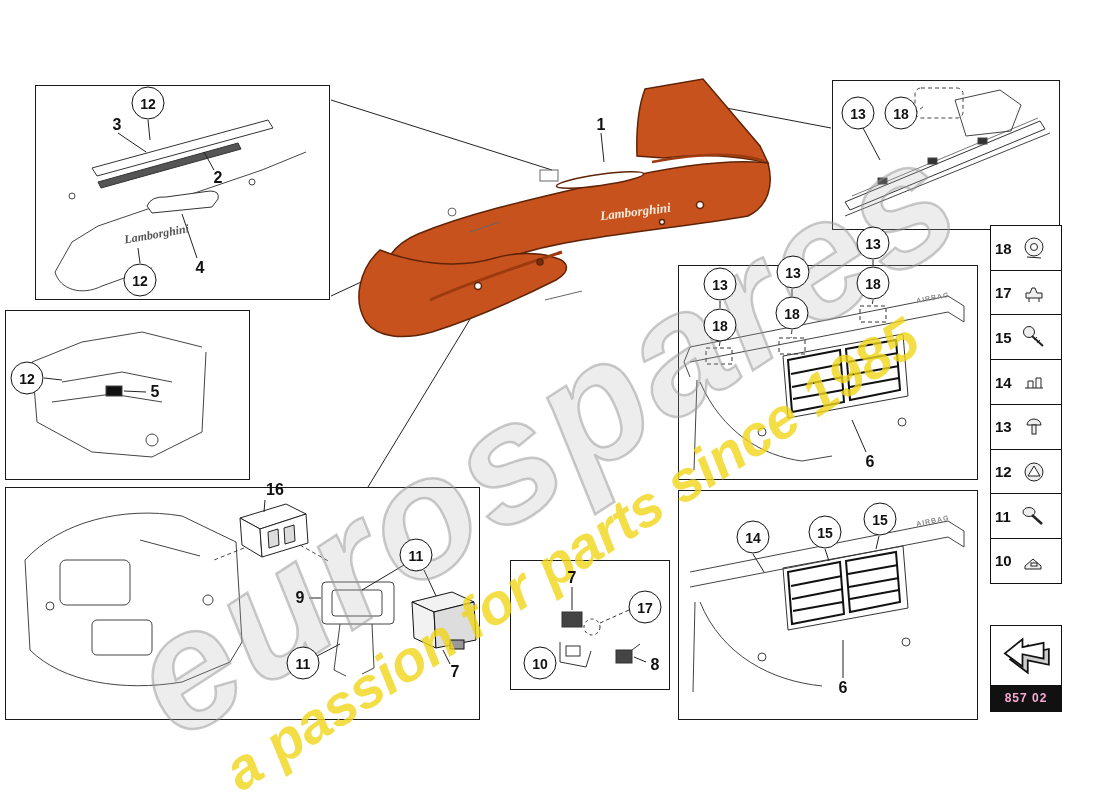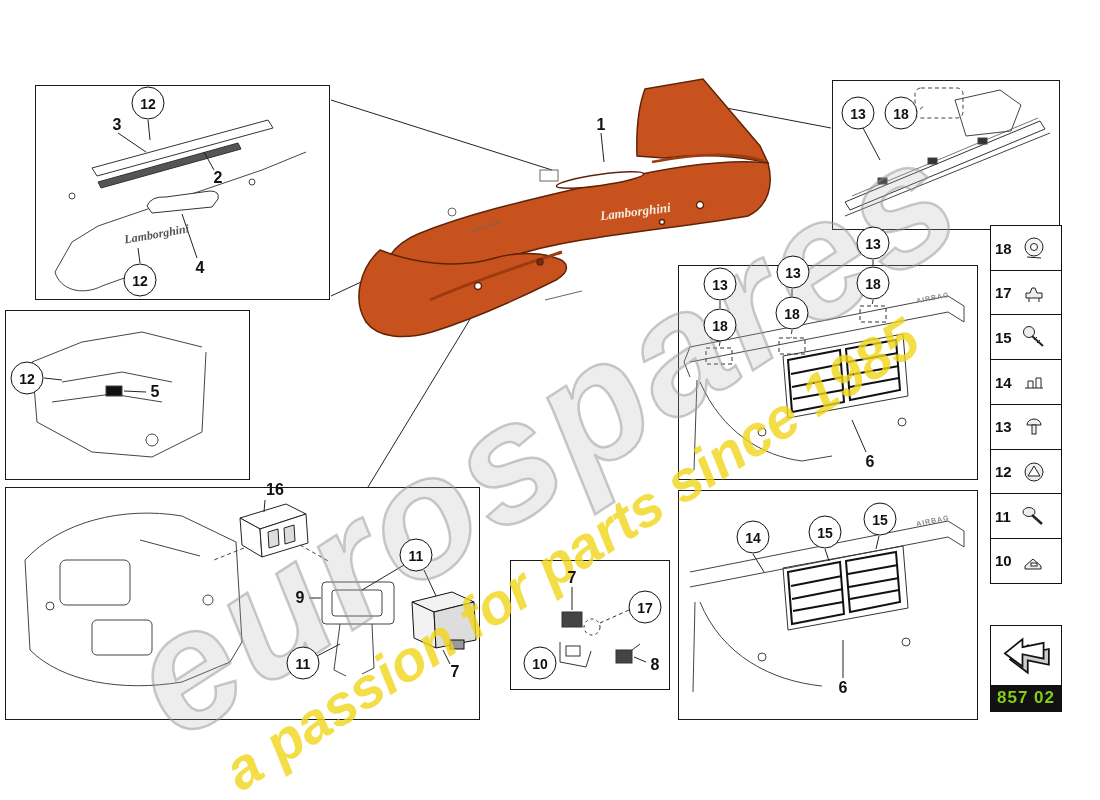--- a/index.html
+++ b/index.html
@@ -40,22 +40,22 @@
   .sb { position:absolute; left:990px; top:225px; z-index:5; background:#fff; }
   .sb-cell { width:72px; height:46px; border:1.3px solid #111; margin-top:-1.3px;
              background:#fff; display:flex; align-items:center; gap:2px; padding:2px 4px; }
   .sb-cell:first-child { margin-top:0; }
   .sb-num { font-weight:bold; font-size:15px; width:22px; color:#111; }
 
   
   .pc { position:absolute; left:990px; top:625px; width:72px; height:87px; z-index:5;
         border:1.5px solid #111; background:#fff; display:flex; flex-direction:column; }
   .pc-art { flex:1; display:flex; align-items:center; justify-content:center; }
-  .pc-label { height:26px; background:#111; color:#84cc16; text-align:center;
-              font-weight:bold; font-size:17px; line-height:26px; letter-spacing:1px; }
+  .pc-label { height:26px; background:#111; color:#f9a8d4; text-align:center;
+              font-weight:bold; font-size:12px; line-height:26px; letter-spacing:1px; }
 </style>
 </head>
 <body>
 
 <div class="panel" style="left:35px;top:85px;width:295px;height:215px"></div>
 <div class="panel" style="left:5px;top:310px;width:245px;height:170px"></div>
 <div class="panel" style="left:5px;top:487px;width:475px;height:233px"></div>
 <div class="panel" style="left:510px;top:560px;width:160px;height:130px"></div>
 <div class="panel" style="left:678px;top:265px;width:300px;height:215px"></div>
 <div class="panel" style="left:678px;top:490px;width:300px;height:230px"></div>

